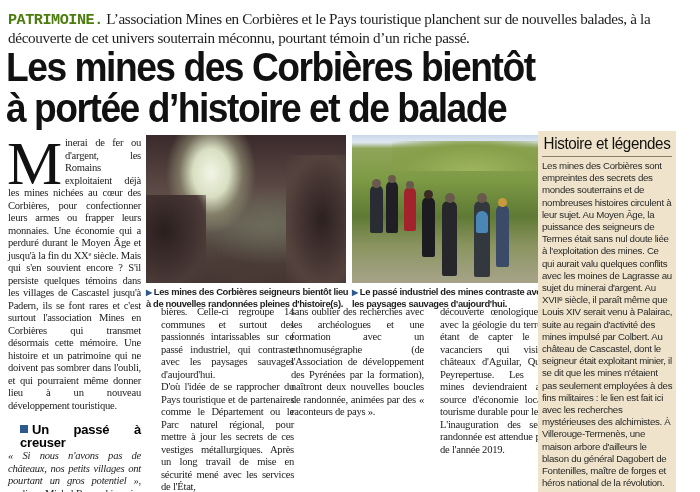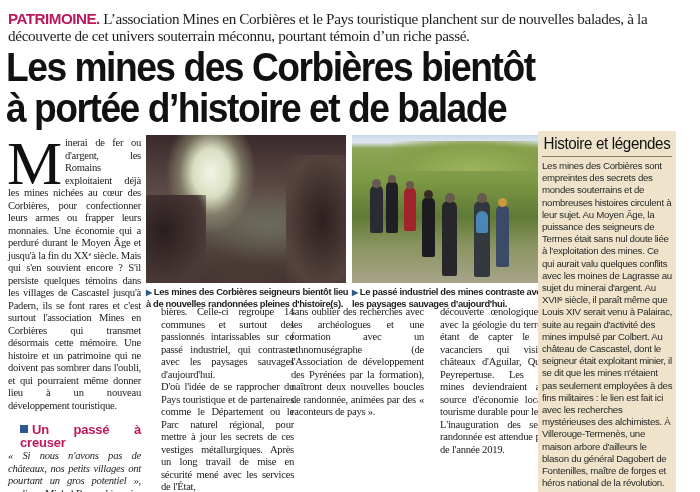--- a/index.html
+++ b/index.html
@@ -20,23 +20,23 @@
       left: 8px;
       top: 10px;
       width: 690px;
       font-family: "Liberation Serif", serif;
       font-size: 15.2px;
       line-height: 17px;
       letter-spacing: -0.35px;
       color: #1e1e1e;
     }
     .chapo .kicker {
-      font-family: Liberation Sans, sans-serif;
-      font-weight: bold;
-      color: #be185d;
+      font-family: Liberation Mono, monospace;
+      font-weight: bold;
+      color: #4d7c0f;
       letter-spacing: -0.5px;
     }
     .headline {
       position: absolute;
       left: 6px;
       top: 47px;
       width: 694px;
       font-family: "Liberation Sans", sans-serif;
       font-weight: bold;
       font-size: 40px;
@@ -67,21 +67,21 @@
       font-family: "Liberation Serif", serif;
       color: #111;
     }
     .col p { margin: 0; }
     .subhead {
       font-family: "Liberation Sans", sans-serif;
       font-weight: bold;
       font-size: 13px;
       margin: 12px 0 1px 12px;
       letter-spacing: -0.2px;
-      color: #be185d;
+      color: #000000;
     }
     .subhead .sq {
       display: inline-block;
       width: 8px;
       height: 8px;
       background: #2d5a8c;
       margin-right: 4px;
       vertical-align: 1px;
     }
     .quote { font-style: italic; }

